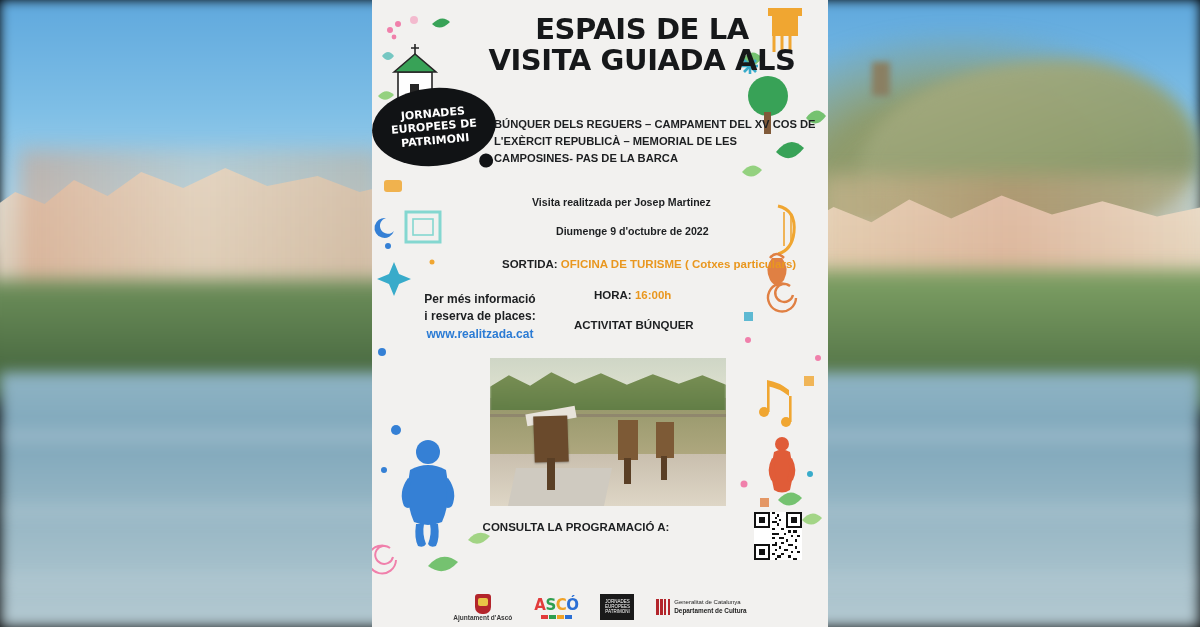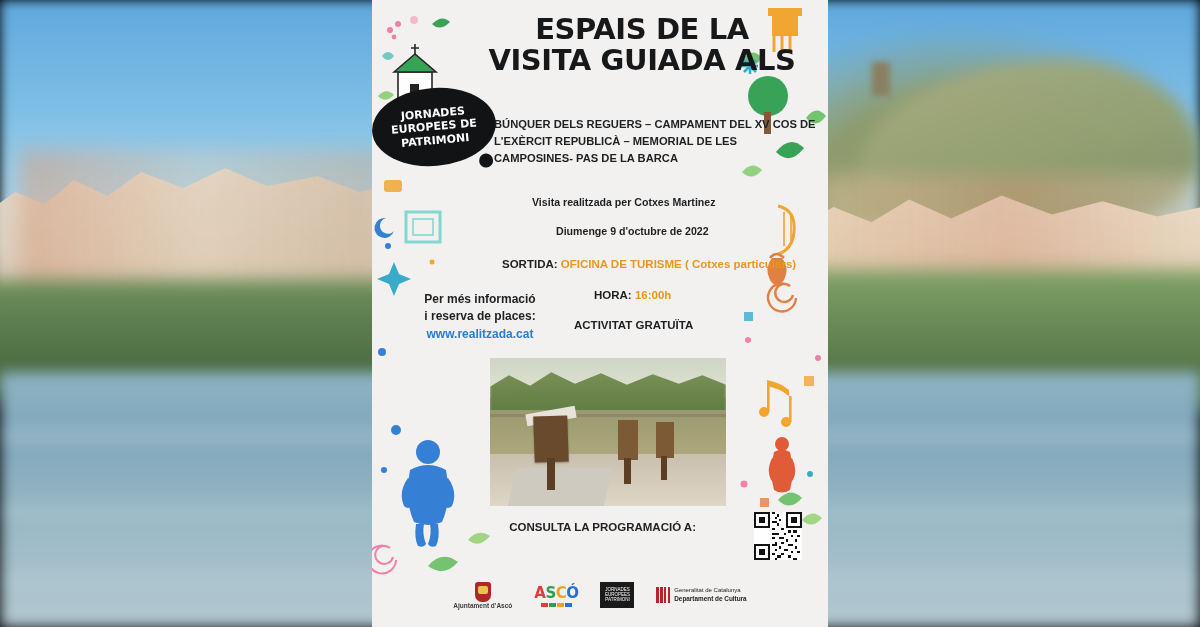--- a/index.html
+++ b/index.html
@@ -214,21 +214,21 @@
     background: #7d5a36; }
   .ph-post2 { position:absolute; left:134px; top:100px; width:7px; height:26px; background:#5a3f25; }
   .ph-panel3 { position:absolute; left:166px; top:64px; width:18px; height:36px;
     background: #7d5a36; }
   .ph-post3 { position:absolute; left:171px; top:98px; width:6px; height:24px; background:#5a3f25; }
   .ph-rail { position:absolute; left:0; top:56px; width:236px; height:3px; background:#8a7f6c; opacity:.7; }
 
   .consulta {
     position: absolute;
     left: 84px; top: 521px; width: 240px;
-    text-align: right;
+    text-align: center;
     font-size: 11.5px;
     font-weight: bold;
     color: #1d1f21;
   }
   .consulta .link {
     display: block;
     margin-top: 4px;
     color: #2b7bd4;
     font-size: 13px;
     letter-spacing: -0.2px;
@@ -237,21 +237,21 @@
   .qr {
     position: absolute;
     left: 382px; top: 512px;
     width: 48px; height: 48px;
     background: #fff;
   }
   .qr svg { display:block; }
 
   .logos {
     position: absolute;
-    left: 0; bottom: 18px; width: 456px;
+    left: 0; bottom: 6px; width: 456px;
     display: flex;
     align-items: center;
     justify-content: center;
     gap: 22px;
   }
   .logo { display:flex; align-items:center; gap:4px; }
   .logo-asco-text {
     font-size: 6.5px; font-weight: bold; color: #3a3a3a; line-height: 1.1; text-align:center;
   }
   .crest {
@@ -456,34 +456,34 @@
         <div class="badge-text">JORNADES EUROPEES DE PATRIMONI</div>
       </div>
 
       <div class="headline">
         <div>ESPAIS DE LA</div>
         <div>VISITA GUIADA ALS</div>
       </div>
 
       <div class="subtitle">BÚNQUER DELS REGUERS – CAMPAMENT DEL XV COS DE L'EXÈRCIT REPUBLICÀ – MEMORIAL DE LES CAMPOSINES- PAS DE LA BARCA</div>
 
-      <div class="by-line">Visita realitzada per Cotxes Martinez</div>
+      <div class="by-line">Visita realitzada per Josep Martinez</div>
       <div class="date-line">Diumenge 9 d'octubre de 2022</div>
 
       <div class="info-row row-sortida">
         <span>SORTIDA:</span>
         <span class="val">OFICINA DE TURISME ( Cotxes particulars)</span>
       </div>
 
       <div class="info-row row-hora">
         <span>HORA:</span>
         <span class="val">16:00h</span>
       </div>
 
-      <div class="info-row row-gratuita">ACTIVITAT GRATUÏTA</div>
+      <div class="info-row row-gratuita">ACTIVITAT BÚNQUER</div>
 
       <div class="info-left">
         <div>Per més informació</div>
         <div>i reserva de places:</div>
         <div class="web">www.realitzada.cat</div>
       </div>
 
       <div class="photo">
         <div class="ph-sky"></div>
         <div class="ph-trees"></div>

